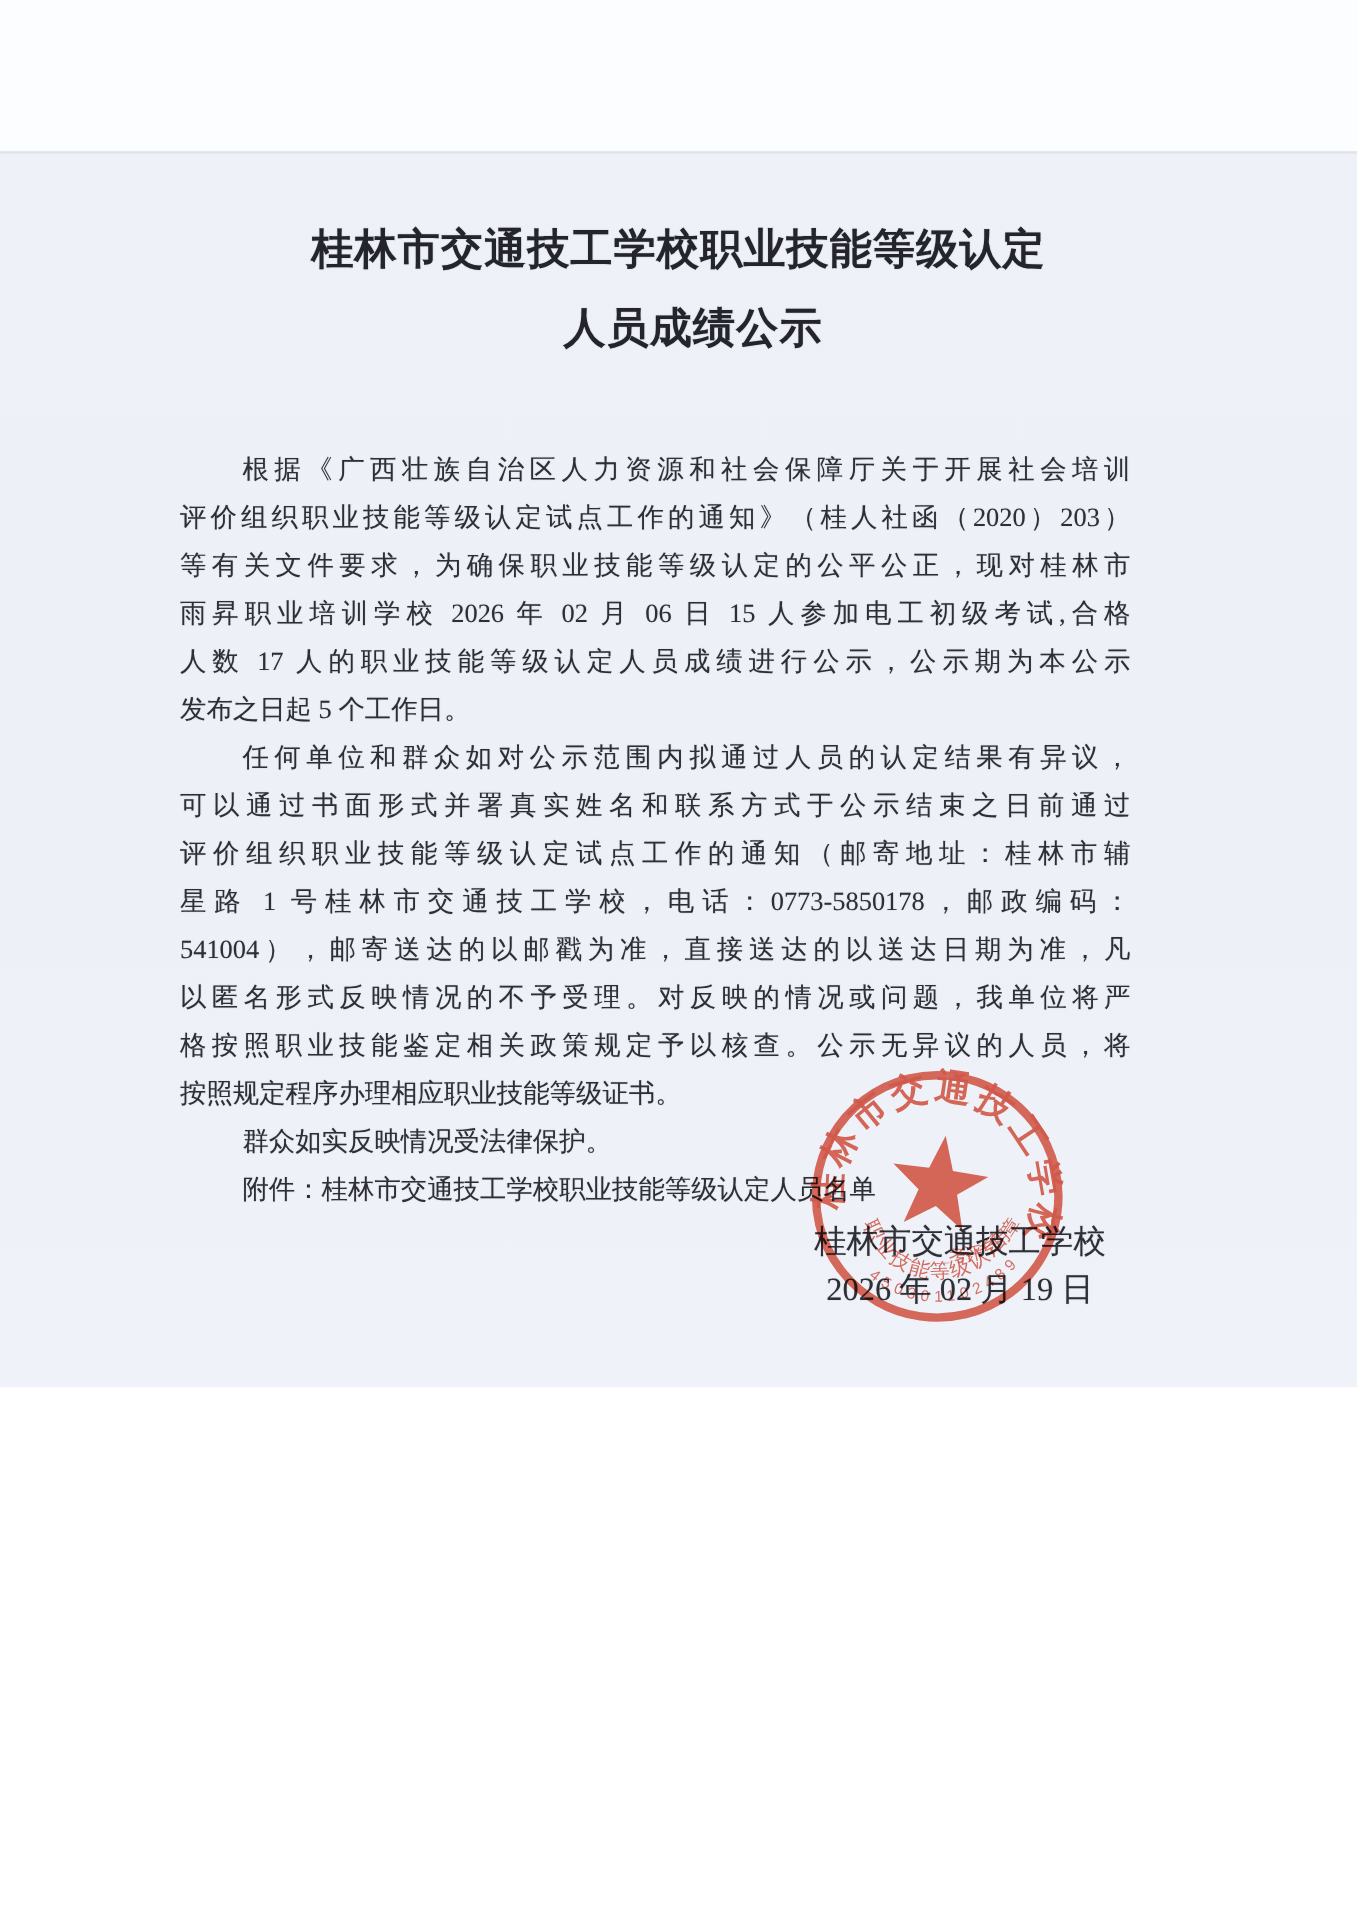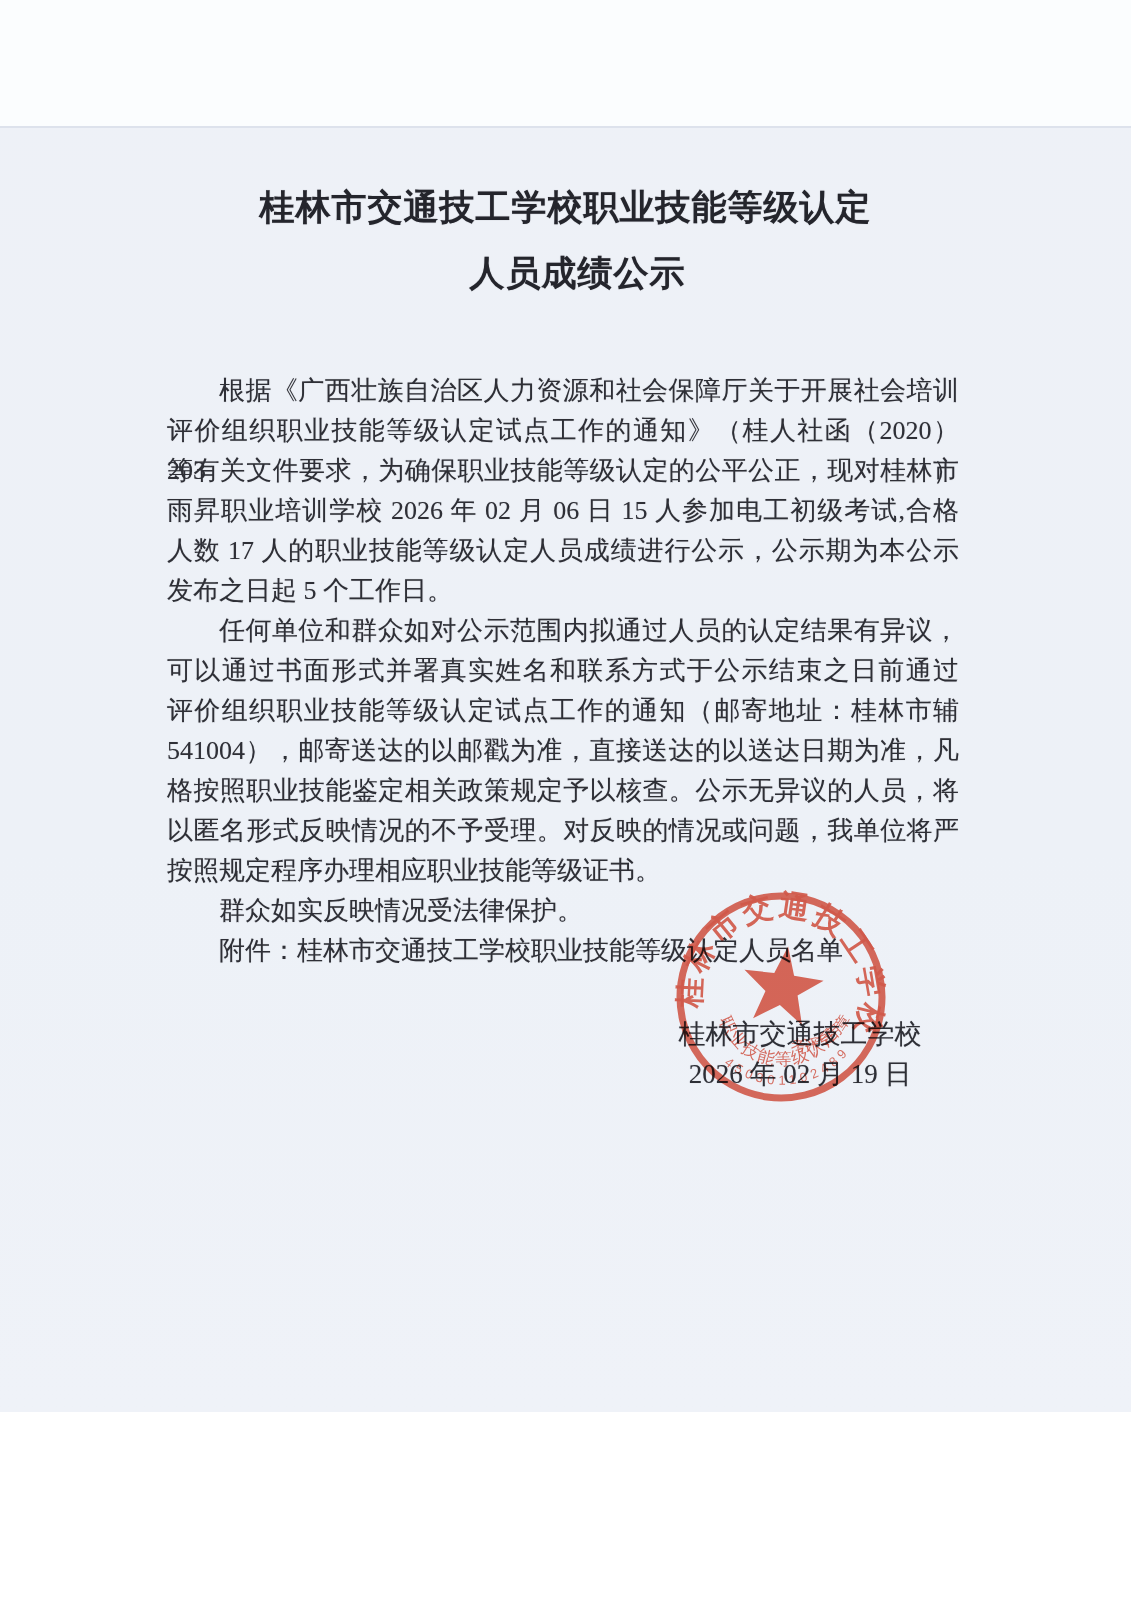--- a/index.html
+++ b/index.html
@@ -1,19 +1,19 @@
 <!DOCTYPE html>
 <html><head>
 <meta charset="utf-8">
 <style>
   html,body { margin:0; padding:0; }
   .page {
     position: relative;
     width: 1131px;
-    height: 1412px;
+    height: 1156px;
     background: linear-gradient(180deg, #eef1f7 0%, #edf1f7 60%, #eff2f8 100%);
     overflow: hidden;
     font-family: "Liberation Serif", serif;
     color: #2e2f36;
     text-decoration: underline;
   }
   .top-band {
     position: absolute; left: 0; top: 0; width: 100%; height: 126px;
     background: #fbfdfe;
     border-bottom: 2px solid #dde2ec;
@@ -24,22 +24,22 @@
     font-family: "Liberation Sans", sans-serif;
     font-weight: 700;
     font-size: 35px;
     color: #24252c;
     letter-spacing: 1px;
     text-shadow: 0 0 1px rgba(36,37,44,.4);
   }
   .t1 { top: 184px; }
   .t2 { top: 250px; padding-left: 12px; }
   .doc-body {
-    position: absolute; left: 167px; top: 371px; width: 792px;
-    font-size: 26px;
+    position: absolute; left: 150px; top: 371px; width: 792px;
+    font-size: 22px;
     line-height: 40px;
     text-shadow: 0 0 1px rgba(46,47,54,.3);
   }
   .ln { height: 40px; white-space: nowrap; }
   .ln.j { white-space: normal; text-align: justify; text-align-last: justify; }
   .ln.ind { text-indent: 52px; }
   .sig {
     position: absolute; left: 550px; width: 500px;
     text-align: center; font-size: 27px; line-height: 40px;
     text-shadow: 0 0 1px rgba(46,47,54,.3);
@@ -68,23 +68,24 @@
     <div class="ln j ind">根据《广西壮族自治区人力资源和社会保障厅关于开展社会培训</div>
     <div class="ln j">评价组织职业技能等级认定试点工作的通知》（桂人社函（2020）203）</div>
     <div class="ln j">等有关文件要求，为确保职业技能等级认定的公平公正，现对桂林市</div>
     <div class="ln j">雨昇职业培训学校 2026 年 02 月 06 日 15 人参加电工初级考试,合格</div>
     <div class="ln j">人数 17 人的职业技能等级认定人员成绩进行公示，公示期为本公示</div>
     <div class="ln">发布之日起 5 个工作日。</div>
 
     <div class="ln j ind">任何单位和群众如对公示范围内拟通过人员的认定结果有异议，</div>
     <div class="ln j">可以通过书面形式并署真实姓名和联系方式于公示结束之日前通过</div>
     <div class="ln j">评价组织职业技能等级认定试点工作的通知（邮寄地址：桂林市辅</div>
+    <div class="ln j">星路 1 号桂林市交通技工学校，电话：0773-5850178，邮政编码：</div>
     <div class="ln j">541004），邮寄送达的以邮戳为准，直接送达的以送达日期为准，凡</div>
+    <div class="ln j">以匿名形式反映情况的不予受理。对反映的情况或问题，我单位将严</div>
     <div class="ln j">格按照职业技能鉴定相关政策规定予以核查。公示无异议的人员，将</div>
-    <div class="ln j">以匿名形式反映情况的不予受理。对反映的情况或问题，我单位将严</div>
     <div class="ln">按照规定程序办理相应职业技能等级证书。</div>
 
     <div class="ln ind">群众如实反映情况受法律保护。</div>
     <div class="ln ind">附件：桂林市交通技工学校职业技能等级认定人员名单</div>
   </div>
 
   <div class="sig org">桂林市交通技工学校</div>
   <div class="sig date">2026 年 02 月 19 日</div>
 
   <svg class="seal" viewBox="0 0 218 218" xmlns="http://www.w3.org/2000/svg">

